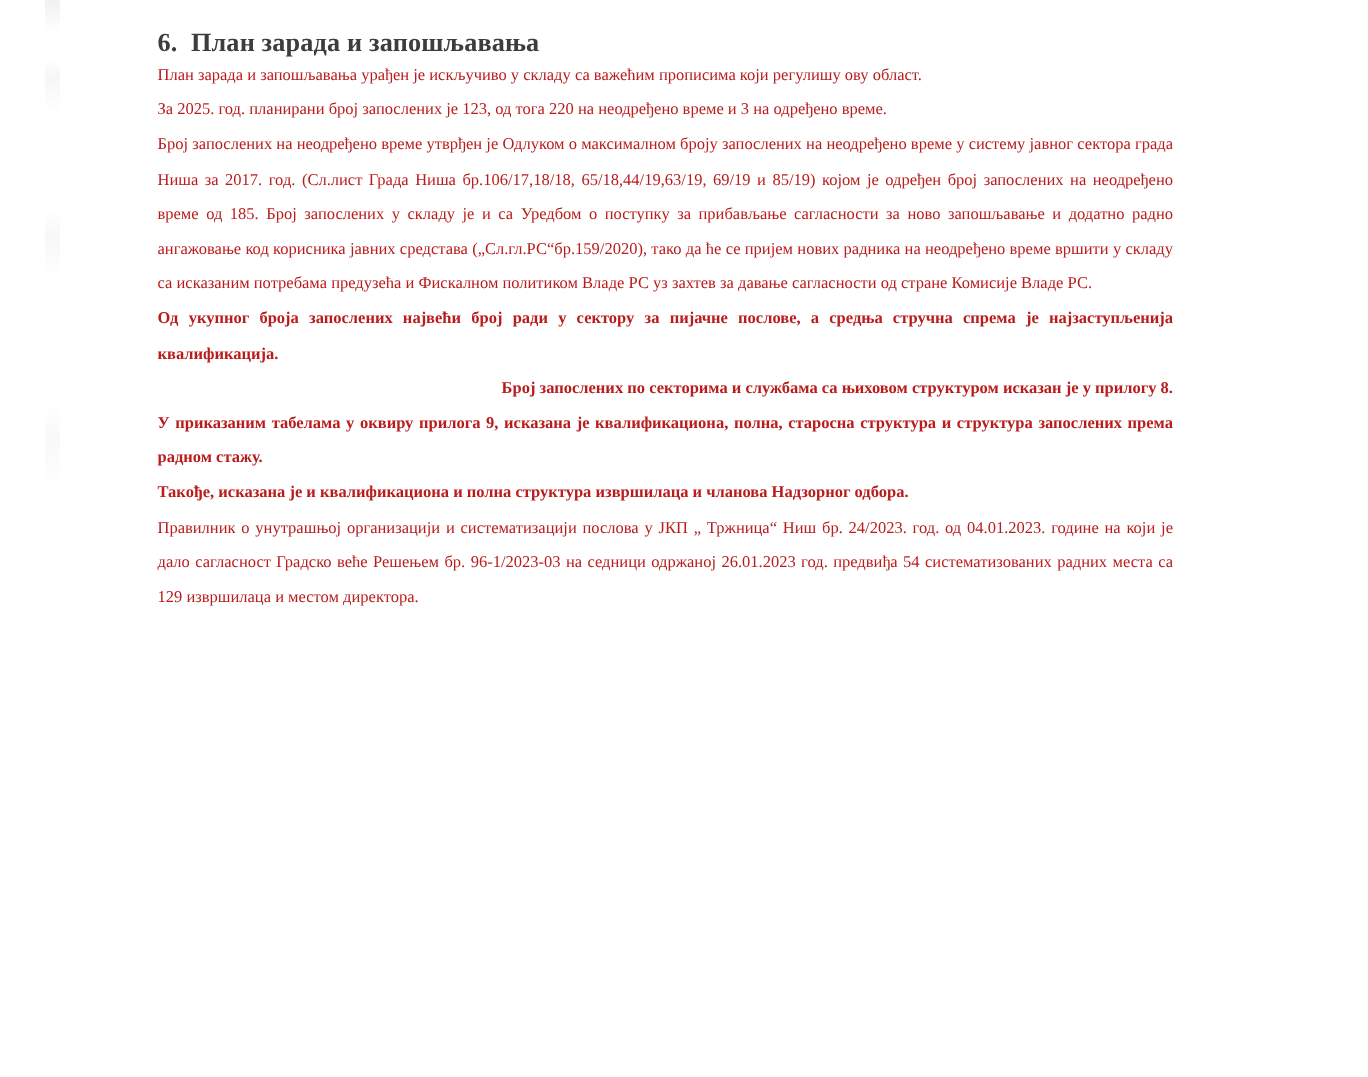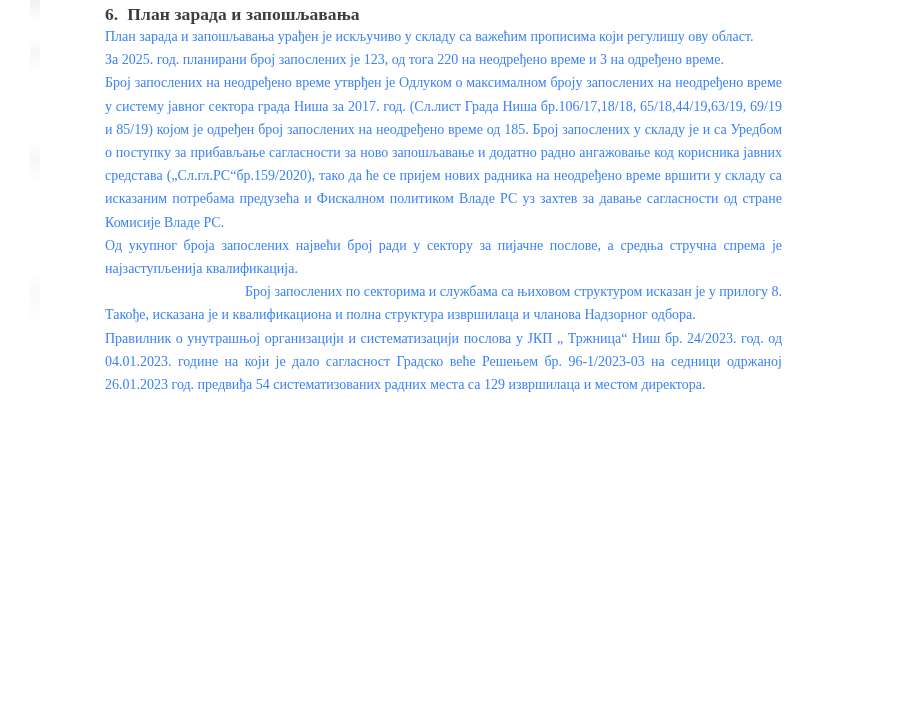--- a/index.html
+++ b/index.html
@@ -42,43 +42,43 @@
 
   .page {
     position: absolute;
     left: 105px;
     top: 0;
     width: 677px;
   }
 
   .doc-heading {
     margin: 0;
-    padding-top: 4px;
+    padding-top: 18px;
     font-size: 17.5px;
     font-weight: bold;
     letter-spacing: 0.1px;
     color: #3d3d3d;
     white-space: pre;
   }
 
   p.para {
     margin: 0;
-    font-size: 14px;
+    font-size: 11px;
     line-height: 23.2px;
     text-align: justify;
     text-justify: inter-word;
-    color: #3b82f6;
+    color: #b91c1c;
     hyphens: none;
   }
 
   
   .sp-lg   { margin-top: 28px; }
   .sp-md   { margin-top: 24px; }
   .sp-none { margin-top: 0; }
-  .sp-tiny { margin-top: 1px; }
+  .sp-tiny { margin-top: 1px; font-weight: bold; }
 
   
   p.para.left-last { text-align-last: left; }
   
   p.para.flush { text-align: right; }
 </style>
 </head>
 <body style="background-color: rgb(255, 255, 255);">
 
 <div class="scan-artifact"></div>
@@ -91,19 +91,20 @@
 
   <p class="para sp-md left-last">За 2025. год. планирани број запослених је 123, од тога 220 на неодређено време и 3 на одређено време.</p>
 
   <p class="para sp-lg left-last">Број запослених на неодређено време утврђен је Одлуком о максималном  броју запослених на неодређено време у систему    јавног сектора града Ниша за 2017. год. (Сл.лист Града Ниша бр.106/17,18/18,  65/18,44/19,63/19,  69/19  и  85/19) којом је одређен број запослених на неодређено време од 185. Број запослених у складу је и са Уредбом о поступку за прибављање сагласности за ново запошљавање и додатно радно ангажовање код корисника јавних средстава („Сл.гл.РС“бр.159/2020), тако да ће се пријем нових радника на неодређено време вршити у складу са исказаним потребама предузећа и Фискалном политиком Владе РС уз захтев за давање сагласности од стране Комисије Владе РС.</p>
 
 
   <p class="para sp-tiny left-last">Од   укупног броја запослених   највећи   број ради у сектору за пијачне послове, а   средња стручна  спрема је најзаступљенија квалификација.</p>
 
   <p class="para flush sp-tiny">Број запослених по секторима и службама са њиховом структуром исказан је у прилогу 8.</p>
 
+  <p class="para sp-tiny left-last">У приказаним табелама у оквиру прилога 9, исказана је квалификациона, полна, старосна структура и структура запослених према радном стажу.</p>
 
   <p class="para sp-tiny left-last">Такође, исказана је и квалификациона и полна структура извршилаца и чланова Надзорног одбора.</p>
 
 
   <p class="para sp-md left-last">Правилник о унутрашњој организацији и систематизацији послова у ЈКП „ Тржница“ Ниш бр. 24/2023. год. од 04.01.2023. године на који је дало сагласност Градско веће Решењем бр. 96-1/2023-03 на седници одржаној 26.01.2023 год. предвиђа 54 систематизованих радних места са 129 извршилаца и местом директора.</p>
 
 </div>
 
 </body></html>

